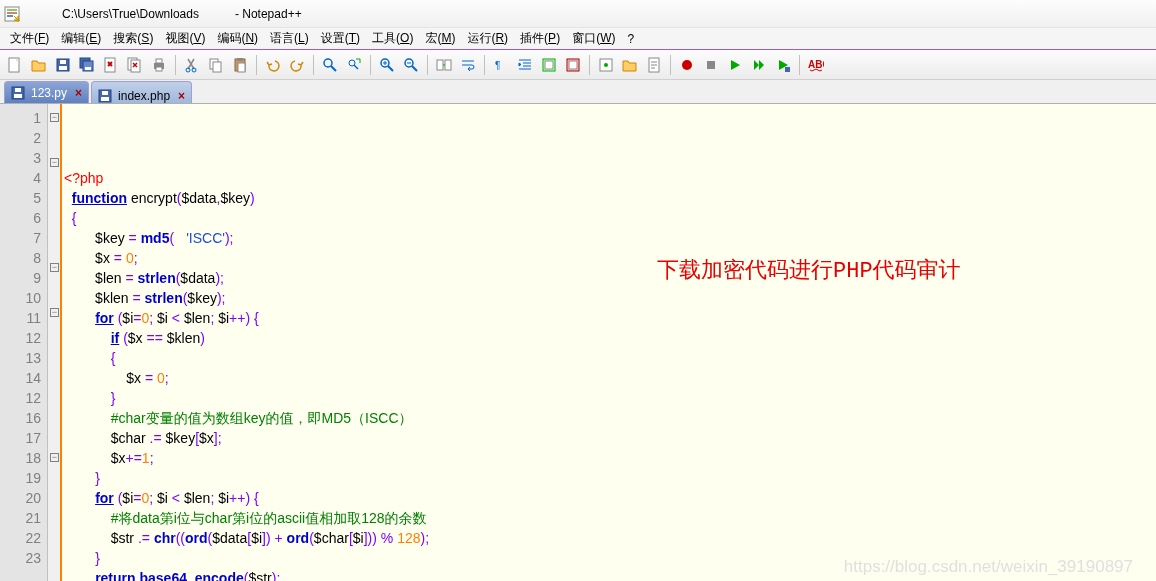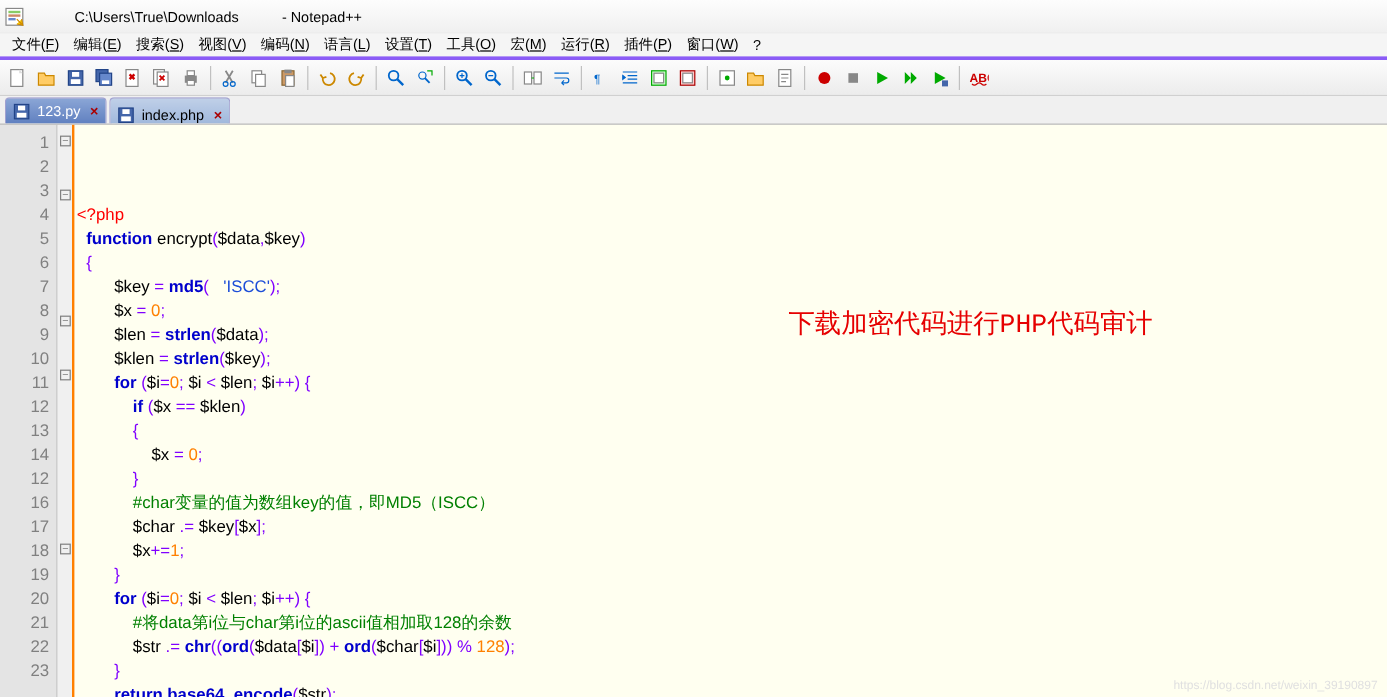--- a/index.html
+++ b/index.html
@@ -4,21 +4,21 @@
 <style>
 * { margin: 0; padding: 0; box-sizing: border-box; font-family: "Microsoft YaHei", "SimSun", sans-serif; }
 body { background: #fff; font-size: 12px; width: 1156px; height: 581px; overflow: hidden; position: relative; }
 
 .titlebar { height: 28px; background: linear-gradient(#fdfdfd, #f0f0f0); display: flex; align-items: center; padding: 0 4px; border-bottom: 1px solid #e5e5e5; gap: 36px; }
 .titlebar .app-icon { width: 16px; height: 16px; margin-right: 6px; display: flex; align-items: center; justify-content: center; }
 .titlebar .path-pre { color: #000; }
 .titlebar .path-hl { border: 2px solid #e60000; border-radius: 4px; padding: 0 4px; color: #000; }
 .titlebar .path-post { color: #000; }
 
-.menubar { height: 22px; background: #f5f5f5; display: flex; align-items: center; padding: 0 4px; border-bottom: 3px solid #8b5cf6; }
+.menubar { height: 22px; background: #f5f5f5; display: flex; align-items: center; padding: 0 4px; border-bottom: 1px solid #8b5cf6; }
 .menubar .menu-item { padding: 2px 6px; cursor: default; }
 .menubar .menu-item u { text-decoration: underline; }
 
 .toolbar { height: 30px; background: linear-gradient(#fcfcfc, #ececec); display: flex; align-items: center; padding: 0 4px; gap: 2px; border-bottom: 1px solid #d0d0d0; }
 .toolbar .tb-btn { width: 22px; height: 22px; display: flex; align-items: center; justify-content: center; border: 1px solid transparent; cursor: pointer; }
 .toolbar .sep { width: 1px; height: 20px; background: #c0c0c0; margin: 0 3px; }
 
 .tabbar { height: 24px; background: #f0f0f0; display: flex; align-items: flex-end; padding: 0 4px; border-bottom: 1px solid #b0b0b0; }
 .tab { display: flex; align-items: center; height: 22px; padding: 0 6px; margin-right: 2px; border: 1px solid #a0a0d0; border-bottom: none; border-radius: 4px 4px 0 0; gap: 6px; font-family: Consolas, monospace; font-size: 12px; }
 .tab.inactive { background: linear-gradient(#8ba6d6, #6080c0); color: #fff; }
@@ -26,31 +26,31 @@
 .tab .close { color: #a00; font-weight: bold; cursor: pointer; margin-left: 2px; }
 .tab .disk-icon { width: 14px; height: 14px; display: flex; align-items: center; justify-content: center; }
 
 .editor { display: flex; height: calc(581px - 28px - 22px - 30px - 24px); position: relative; }
 .gutter { width: 48px; background: #e4e4e4; text-align: right; padding: 4px 6px 0 0; font-family: Consolas, monospace; font-size: 14px; color: #808080; border-right: 1px solid #c0c0c0; line-height: 20px; }
 .fold { width: 14px; background: #f0f0f0; border-right: 1px solid #c0c0c0; font-family: Consolas, monospace; font-size: 10px; line-height: 20px; padding-top: 4px; color: #808080; text-align: center; }
 .fold .fold-box { border: 1px solid #808080; width: 9px; height: 9px; margin: 5px auto; line-height: 7px; font-size: 9px; cursor: pointer; }
 .code { flex: 1; background: #fffff0; font-family: Consolas, "Courier New", monospace; font-size: 14px; line-height: 20px; padding: 4px 0 0 2px; white-space: pre; position: relative; border-left: 2px solid #ff8000; margin-left: -2px; }
 .code .line { height: 20px; }
 
-.kw { color: #0000cc; font-weight: bold; }
+.kw { color: #0000cc; font-weight: bold; text-decoration: underline; }
 .fn { color: #0000cc; font-weight: bold; }
 .str { color: #1d4ed8; margin-left: 12px; }
 .num { color: #ff8000; }
 .op { color: #8000ff; }
 .cmt { color: #008000; }
 .tag { color: #ff0000; }
 .pn { color: #8000ff; }
 
 .annotation { position: absolute; left: 595px; top: 158px; color: #e60000; font-size: 22px; font-family: Liberation Mono, monospace; }
-.watermark { position: absolute; right: 8px; bottom: 4px; color: #e0e0e0; font-size: 10px; }
+.watermark { position: absolute; right: 23px; bottom: 4px; color: #e0e0e0; font-size: 17px; }
 </style>
 </head>
 <body>
 
 <div class="titlebar">
   <span class="app-icon">
     <svg width="16" height="16" viewBox="0 0 16 16">
         <rect x="1" y="1" width="14" height="14" fill="#fff" stroke="#888"></rect>
         <rect x="3" y="3" width="10" height="2" fill="#8c6"></rect>
         <rect x="3" y="6" width="10" height="2" fill="#c86"></rect>

